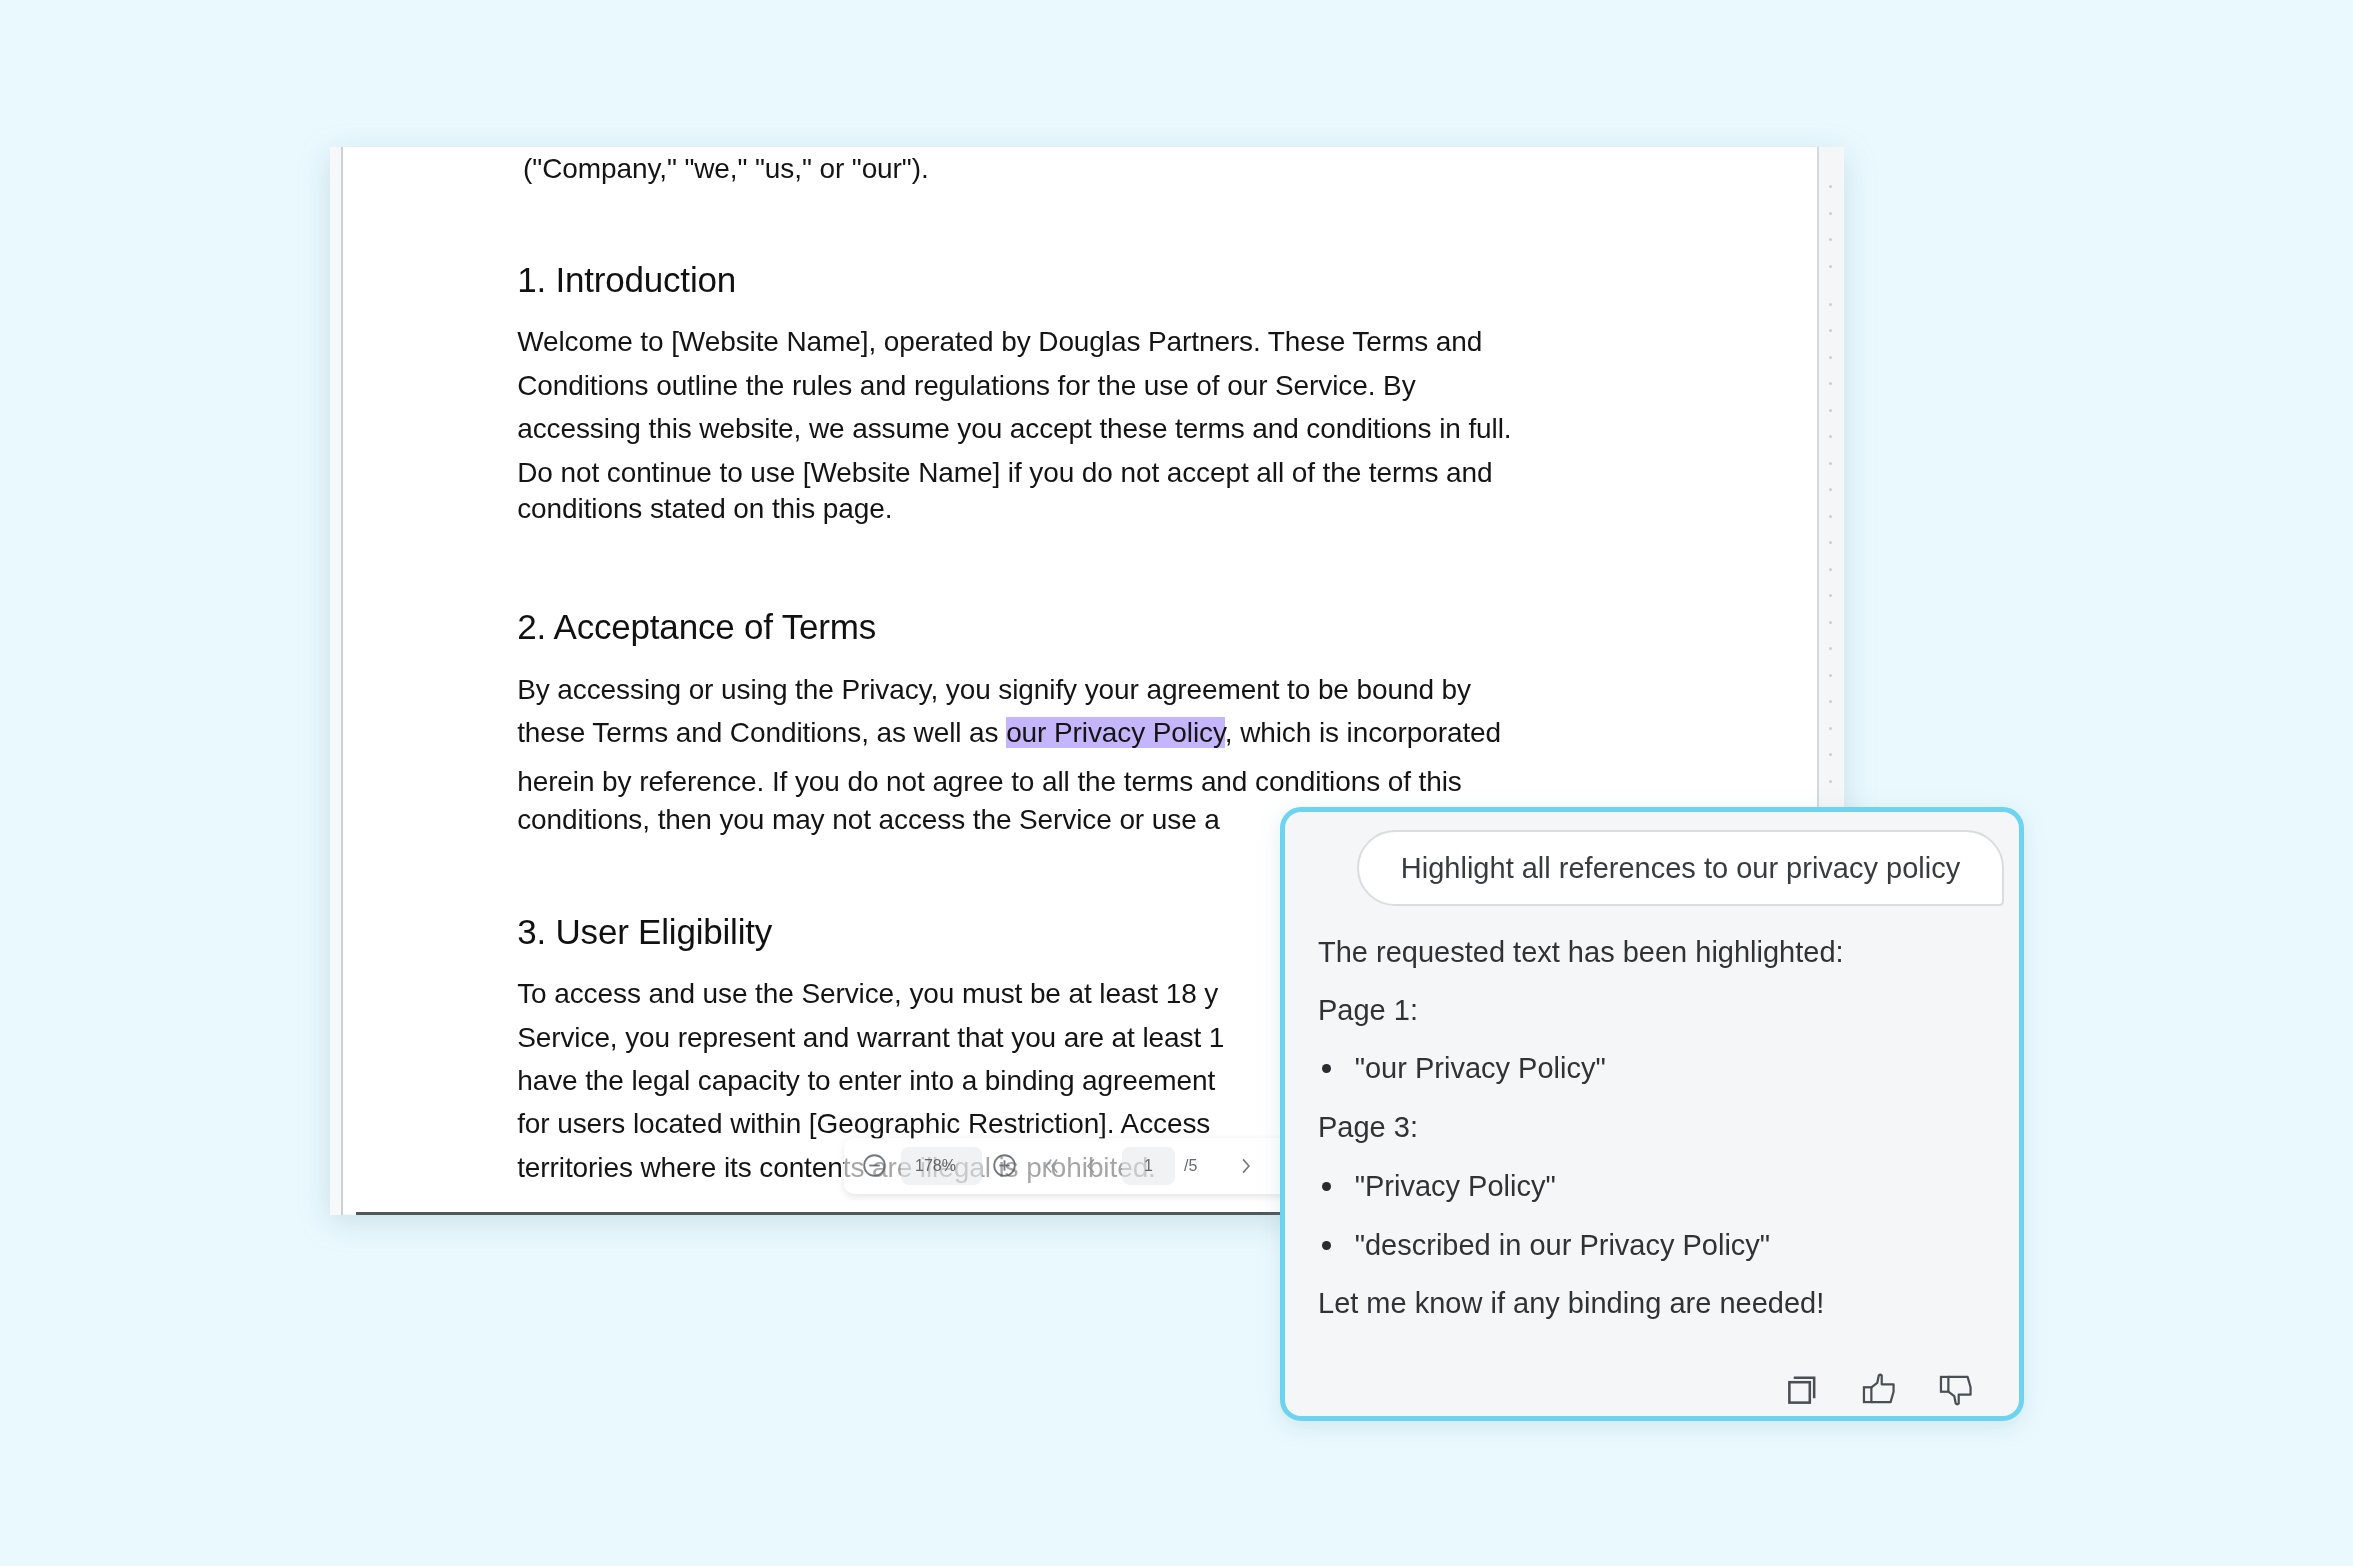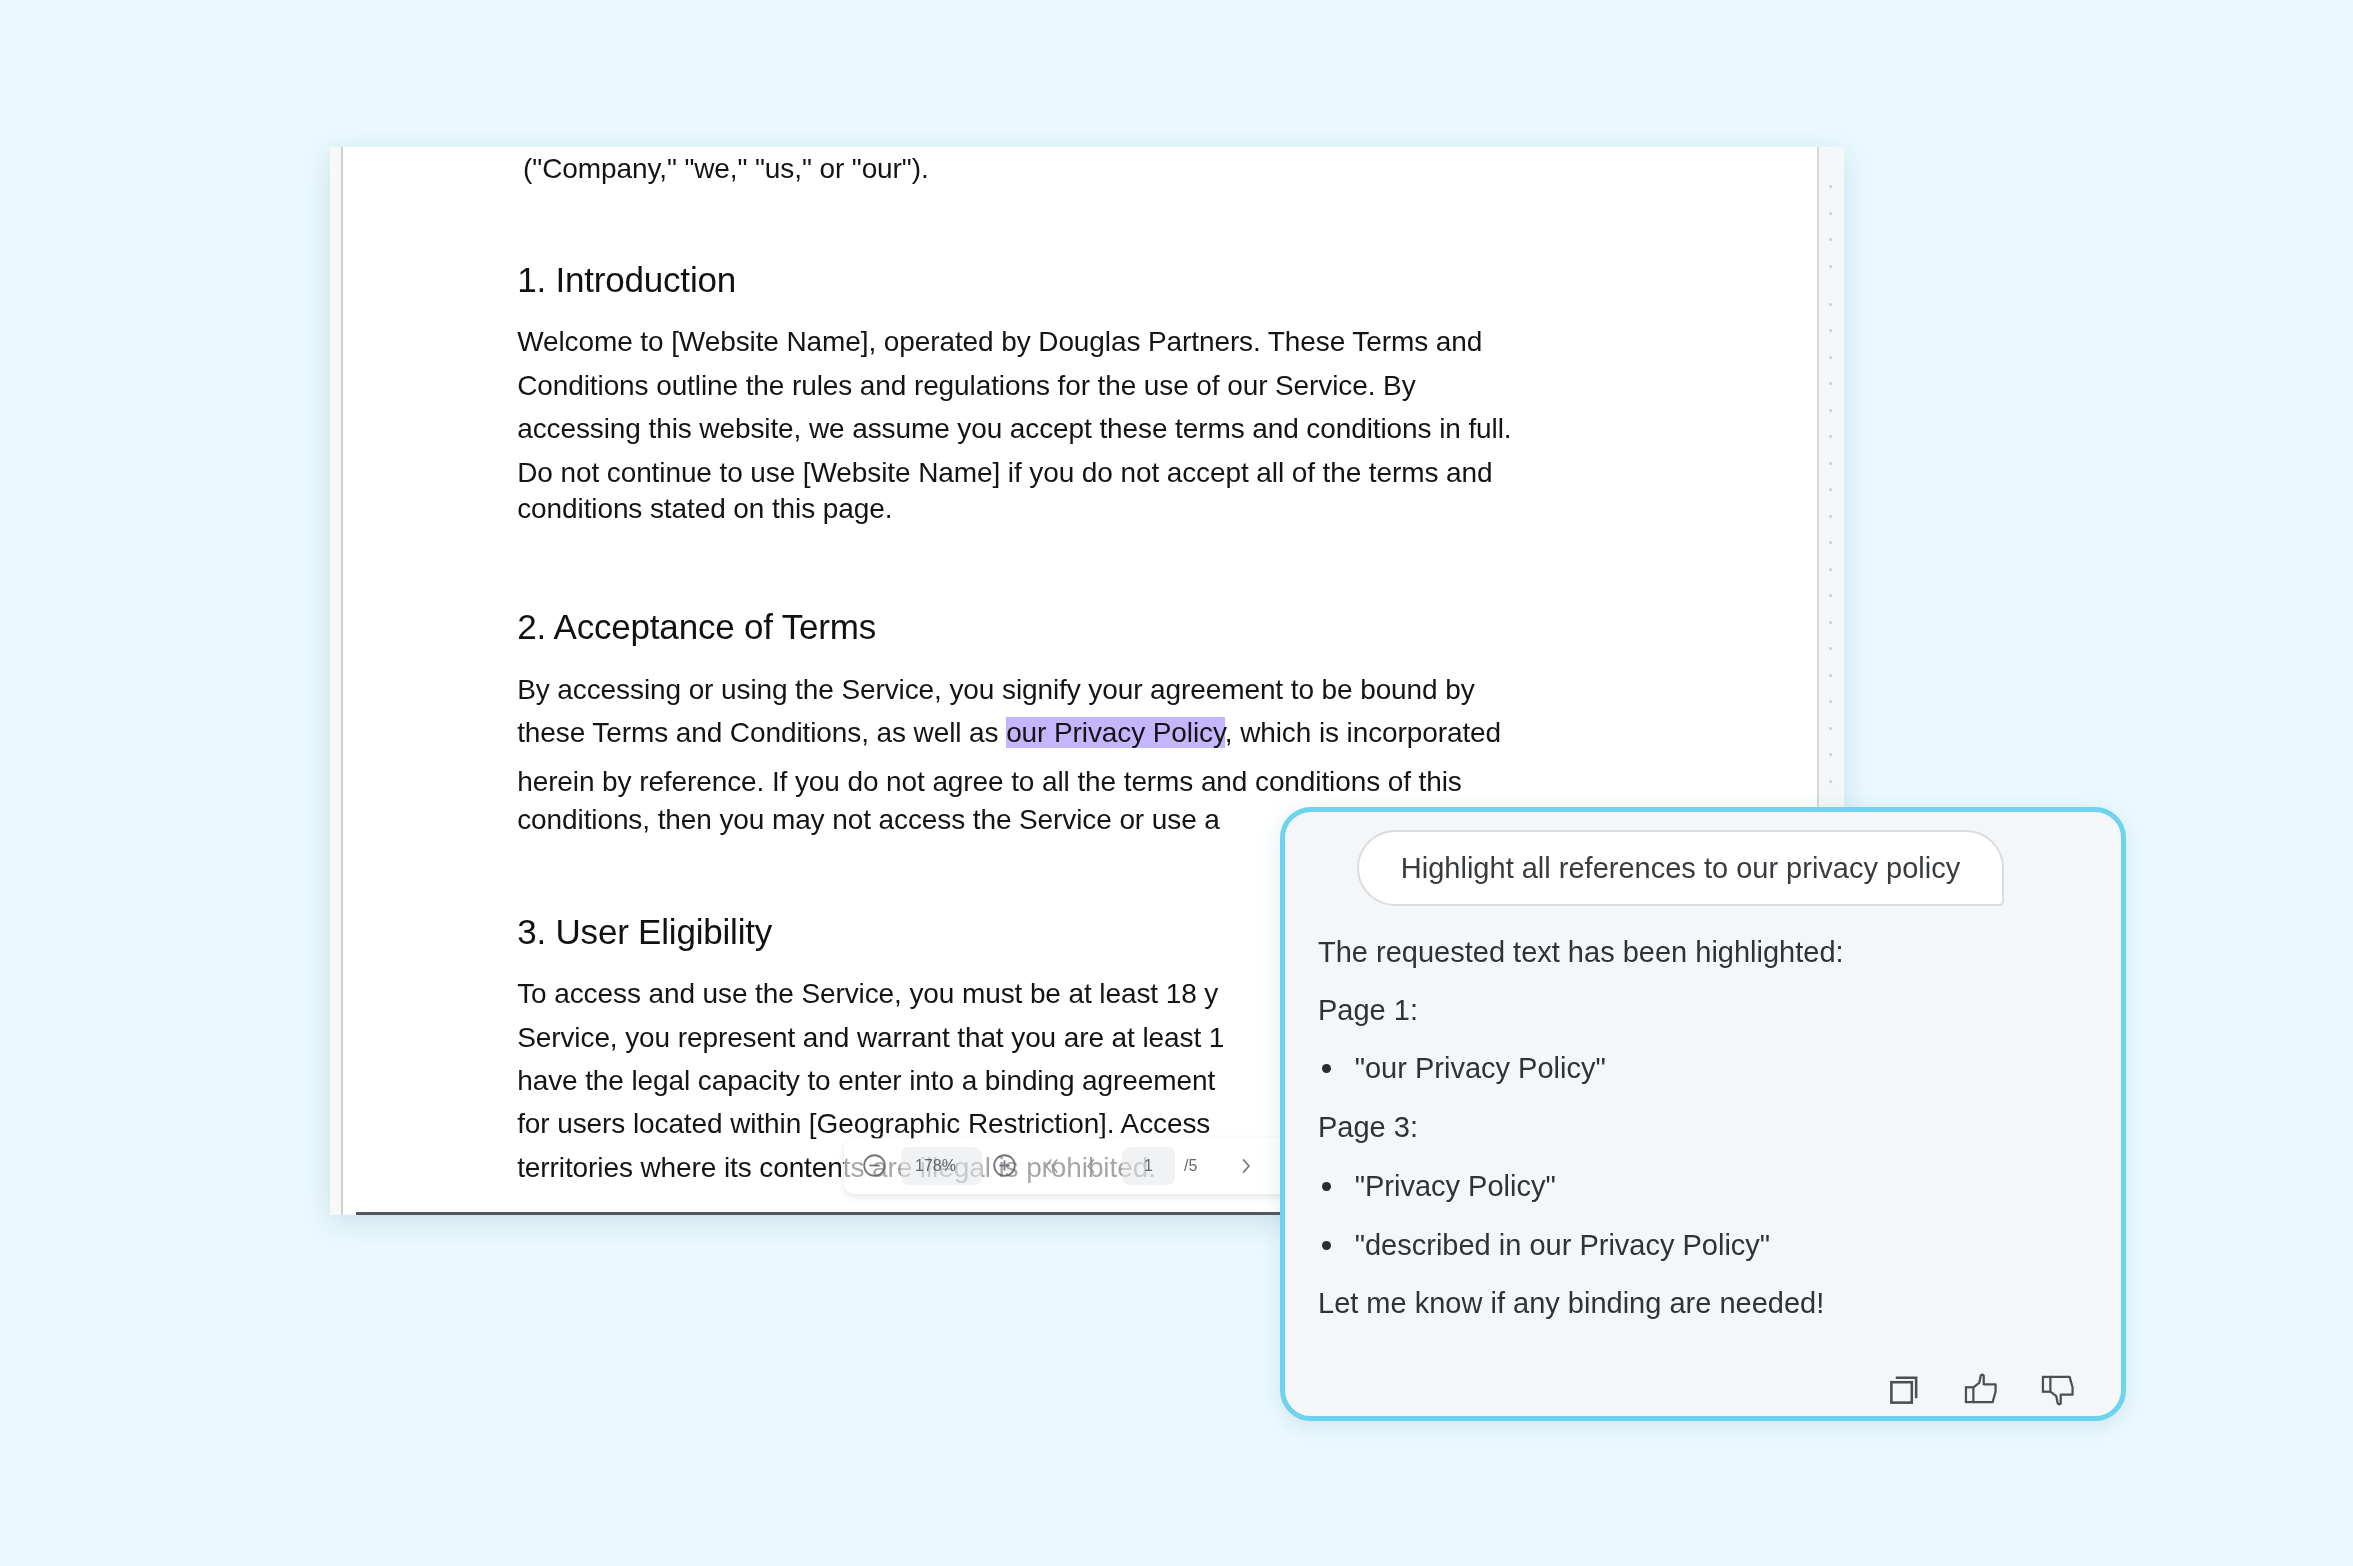--- a/index.html
+++ b/index.html
@@ -60,22 +60,22 @@
     color: #5b6166; opacity: 0.85;
   }
   .tb-pill {
     position: absolute; top: 8.8px; height: 38px; border-radius: 7.4px; background: rgba(230,232,234,0.55);
   }
   .tb-text {
     position: absolute; top: 16px; font-size: 16px; line-height: 23.5px; color: #4b5054; opacity: 0.85;
   }
 
   .chat-panel {
-    position: absolute; left: 1280px; top: 807px; width: 846px; height: 614px;
-    box-sizing: border-box; border: 5.9px solid #6ed3ef; border-radius: 31px;
+    position: absolute; left: 1280px; top: 807px; width: 744px; height: 614px;
+    box-sizing: border-box; border: 5.9px solid #6ed3ef; border-radius: 21px;
     background: #f4f6f8;
     box-shadow: 0 5.9px 22px rgba(100,150,170,0.18);
   }
   .user-bubble {
     position: absolute; left: 72px; top: 18.4px; width: 647px; height: 76px;
     box-sizing: border-box; background: #ffffff;
     border: 2.2px solid #d8dde0;
     border-radius: 38px 38px 4.4px 38px;
     display: flex; align-items: center; justify-content: center;
     font-size: 29px; color: #383c3f; white-space: nowrap;
@@ -113,21 +113,21 @@
       <div class="doc-line" style="top:5.9px; left:5.9px;">("Company," "we," "us," or "our").</div>
 
       <div class="doc-heading" style="top:109px;">1. Introduction</div>
       <div class="doc-line" style="top:179px;">Welcome to [Website Name], operated by Douglas Partners. These Terms and</div>
       <div class="doc-line" style="top:223px;">Conditions outline the rules and regulations for the use of our Service. By</div>
       <div class="doc-line" style="top:266px;">accessing this website, we assume you accept these terms and conditions in full.</div>
       <div class="doc-line" style="top:310px;">Do not continue to use [Website Name] if you do not accept all of the terms and</div>
       <div class="doc-line" style="top:346px;">conditions stated on this page.</div>
 
       <div class="doc-heading" style="top:456px;">2. Acceptance of Terms</div>
-      <div class="doc-line" style="top:527px;">By accessing or using the Service, you signify your agreement to be bound by</div>
+      <div class="doc-line" style="top:527px;">By accessing or using the Privacy, you signify your agreement to be bound by</div>
       <div class="doc-line" style="top:570px;"><span>these Terms and Conditions, as well as </span><span class="hl">our Privacy Policy</span><span>, which is incorporated</span></div>
       <div class="doc-line" style="top:619px;">herein by reference. If you do not agree to all the terms and conditions of this</div>
       <div class="doc-line" style="top:657px;">conditions, then you may not access the Service or use a</div>
 
       <div class="doc-heading" style="top:761px;">3. User Eligibility</div>
       <div class="doc-line" style="top:831px;">To access and use the Service, you must be at least 18 y</div>
       <div class="doc-line" style="top:875px;">Service, you represent and warrant that you are at least 1</div>
       <div class="doc-line" style="top:918px;">have the legal capacity to enter into a binding agreement</div>
       <div class="doc-line" style="top:961px;text-align:center;">for users located within [Geographic Restriction]. Access</div>
       <div class="doc-line" style="top:1005px;">territories where its contents are illegal is prohibited.</div>

